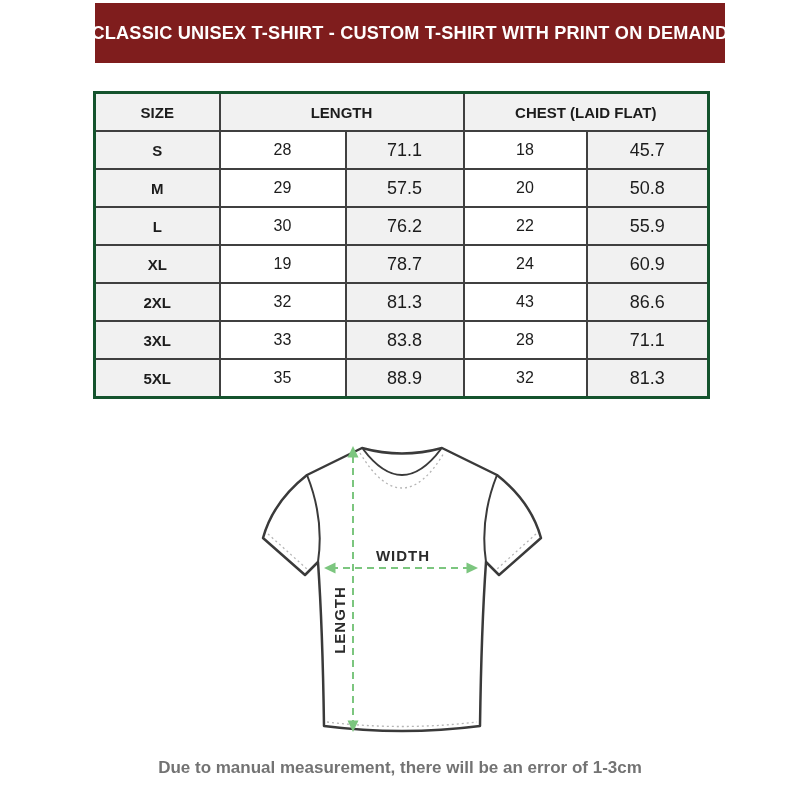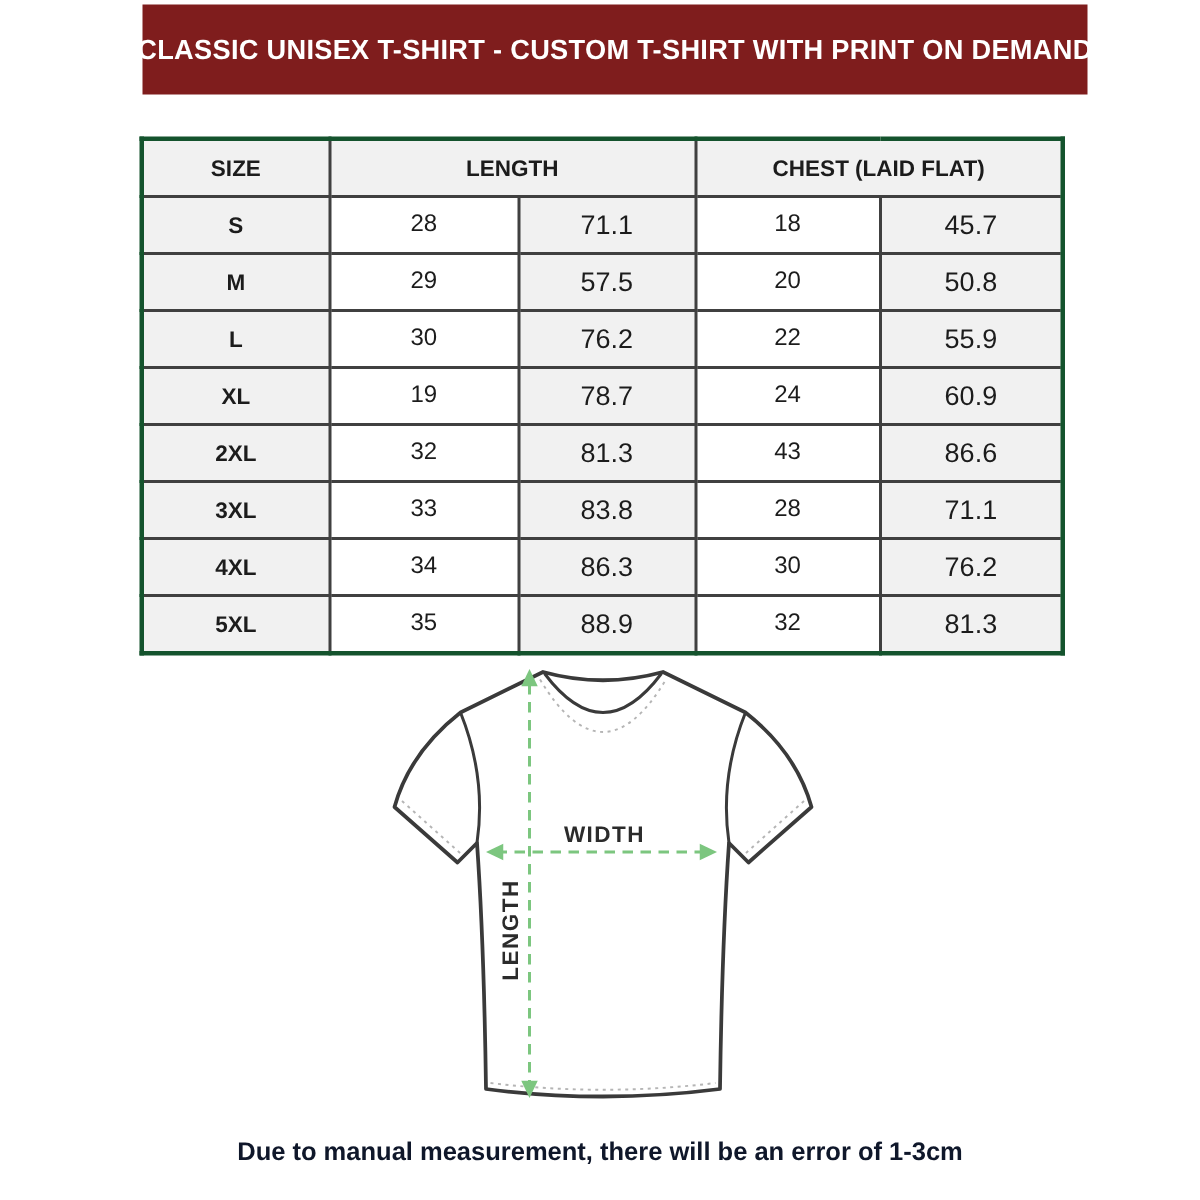--- a/index.html
+++ b/index.html
@@ -97,27 +97,20 @@
         <td class="cell-cm">86.6</td>
       </tr>
       <tr>
         <td class="cell-size">3XL</td>
         <td class="cell-in">33</td>
         <td class="cell-cm">83.8</td>
         <td class="cell-in">28</td>
         <td class="cell-cm">71.1</td>
       </tr>
       <tr>
-        <td class="cell-size">4XL</td>
-        <td class="cell-in">34</td>
-        <td class="cell-cm">86.3</td>
-        <td class="cell-in">30</td>
-        <td class="cell-cm">76.2</td>
-      </tr>
-      <tr>
         <td class="cell-size">5XL</td>
         <td class="cell-in">35</td>
         <td class="cell-cm">88.9</td>
         <td class="cell-in">32</td>
         <td class="cell-cm">81.3</td>
       </tr>
     </tbody>
   </table>
 
   <svg class="diagram" viewBox="0 0 320 315" xmlns="http://www.w3.org/2000/svg">
@@ -157,15 +150,15 @@
     <g stroke="#7cc67f" fill="#7cc67f">
       <line class="arrow-line" stroke="#7cc67f" x1="91" y1="133" x2="231" y2="133"></line>
       <polygon stroke="none" points="84,133 95.5,127.5 95.5,138.5"></polygon>
       <polygon stroke="none" points="238,133 226.5,127.5 226.5,138.5"></polygon>
     </g>
 
     <text class="dim-label" x="163" y="126" text-anchor="middle">WIDTH</text>
     <text class="dim-label" x="100" y="190" text-anchor="middle" transform="rotate(-90 100 185)">LENGTH</text>
   </svg>
 
-  <div class="note" style="color:#0f172a">Due to manual measurement, there will be an error of 1-3cm</div>
+  <div class="note" style="color:#737373">Due to manual measurement, there will be an error of 1-3cm</div>
 
 </div>
 
 </body></html>

